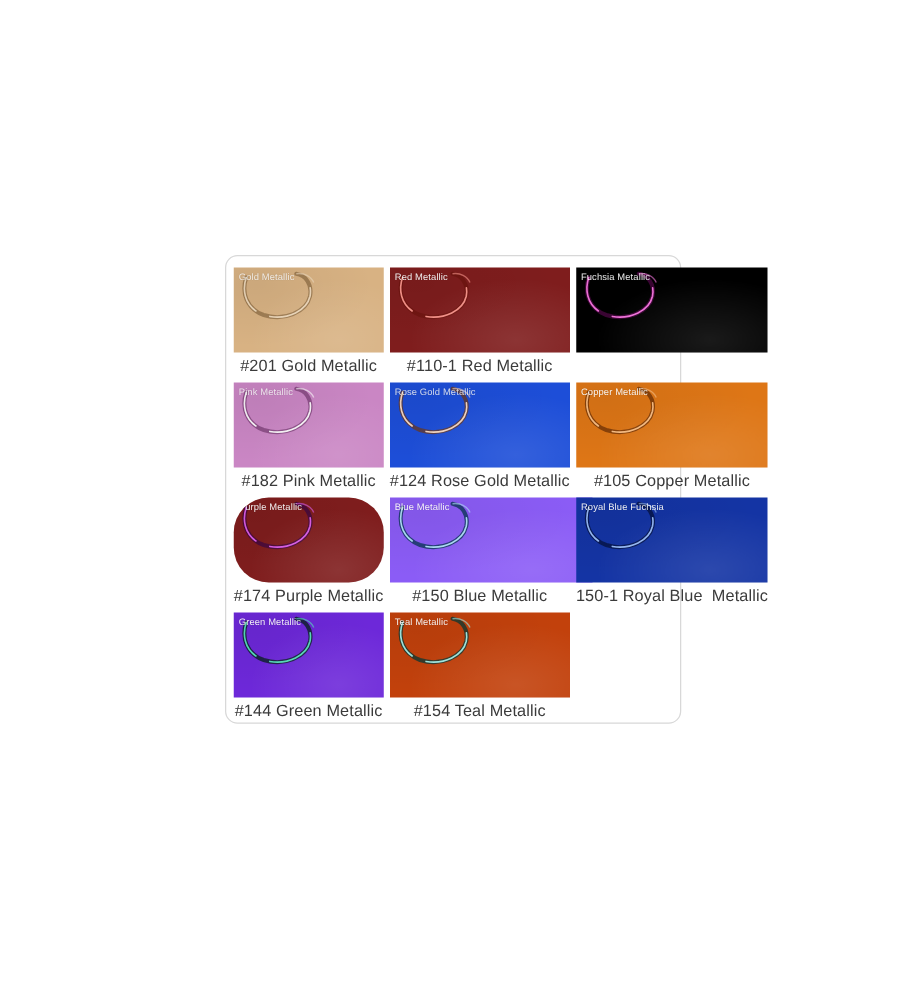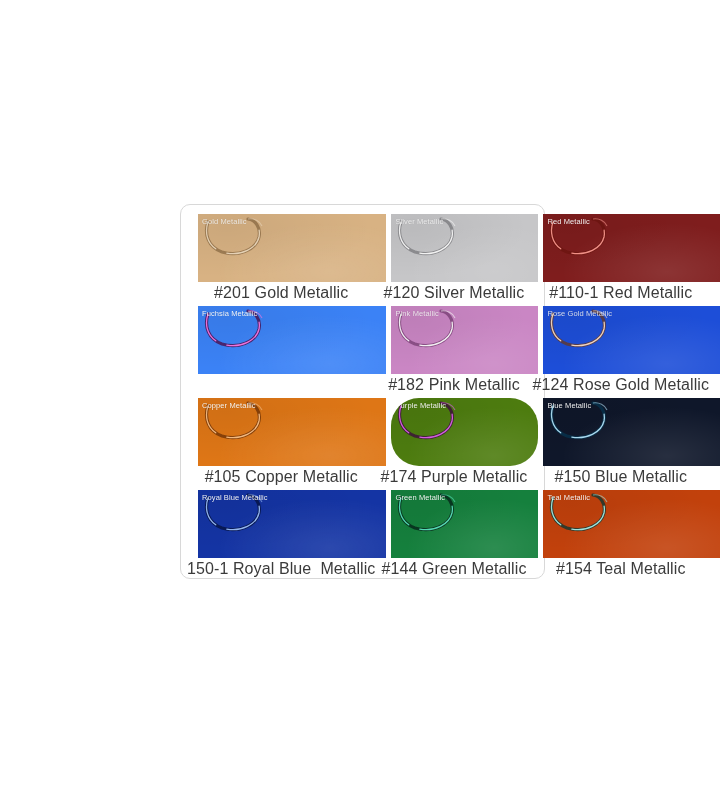--- a/index.html
+++ b/index.html
@@ -39,21 +39,20 @@
   .swatch-cell {
     display: flex;
     flex-direction: column;
   }
 
   .swatch-chip {
     position: relative;
     height: 68px;
     width: 100%;
     overflow: hidden;
-    margin-left: 11px;
   }
 
   
   .swatch-chip::after {
     content: "";
     position: absolute;
     inset: 0;
     background:
       radial-gradient(ellipse at 70% 85%, rgba(255,255,255,.10), rgba(255,255,255,0) 60%),
       radial-gradient(ellipse at 15% 20%, rgba(0,0,0,.06), rgba(0,0,0,0) 65%);
@@ -83,21 +82,21 @@
     white-space: nowrap;
     text-shadow: 0 0 1px rgba(0,0,0,.18);
   }
 
   .chip-label.dark {
     color: rgba(255,255,255,.92);
   }
 
   .swatch-caption {
     text-align: center;
-    font-size: 16px;
+    font-size: 13px;
     line-height: 22px;
     height: 22px;
     color: #3b3b3b;
     font-family: "Liberation Sans", sans-serif;
     white-space: pre;
     letter-spacing: .1px;
   }
 </style>
 </head>
 <body>
@@ -109,43 +108,32 @@
           <svg class="ribbon" viewBox="0 0 74 44">
             <path d="M6,6 C2,18 6,31 20,36 C36,41 54,34 57,21 C59,11 53,4 46,3" fill="none" stroke="#8d6c44" stroke-width="3.2" stroke-linecap="round" opacity="0.75"></path>
             <path d="M6,6 C2,18 6,31 20,36 C36,41 54,34 57,21 C59,11 53,4 46,3" fill="none" stroke="#f0dcc0" stroke-width="1.3" stroke-linecap="round" stroke-dasharray="30 12 46 200" opacity="0.95"></path>
             <path d="M46,3 C52,2 58,5 60,10" fill="none" stroke="#f0dcc0" stroke-width="1.1" opacity="0.6"></path>
           </svg>
           <div class="chip-label">Gold Metallic</div>
         </div>
         <div class="swatch-caption">#201 Gold Metallic</div>
       </div>
       <div class="swatch-cell">
-        <div class="swatch-chip" style="background: rgb(198, 198, 200);">
-          <svg class="ribbon" viewBox="0 0 74 44">
-            <path d="M6,6 C2,18 6,31 20,36 C36,41 54,34 57,21 C59,11 53,4 46,3" fill="none" stroke="#7c7c80" stroke-width="3.2" stroke-linecap="round" opacity="0.75"></path>
-            <path d="M6,6 C2,18 6,31 20,36 C36,41 54,34 57,21 C59,11 53,4 46,3" fill="none" stroke="#ffffff" stroke-width="1.3" stroke-linecap="round" stroke-dasharray="30 12 46 200" opacity="0.95"></path>
-            <path d="M46,3 C52,2 58,5 60,10" fill="none" stroke="#ffffff" stroke-width="1.1" opacity="0.6"></path>
-          </svg>
-          <div class="chip-label">Silver Metallic</div>
-        </div>
-        <div class="swatch-caption">#120 Silver Metallic</div>
-      </div>
-      <div class="swatch-cell">
         <div class="swatch-chip" style="background: #7f1d1d;">
           <svg class="ribbon" viewBox="0 0 74 44">
             <path d="M6,6 C2,18 6,31 20,36 C36,41 54,34 57,21 C59,11 53,4 46,3" fill="none" stroke="#6e140f" stroke-width="3.2" stroke-linecap="round" opacity="0.75"></path>
             <path d="M6,6 C2,18 6,31 20,36 C36,41 54,34 57,21 C59,11 53,4 46,3" fill="none" stroke="#ff9a90" stroke-width="1.3" stroke-linecap="round" stroke-dasharray="30 12 46 200" opacity="0.95"></path>
             <path d="M46,3 C52,2 58,5 60,10" fill="none" stroke="#ff9a90" stroke-width="1.1" opacity="0.6"></path>
           </svg>
           <div class="chip-label dark">Red Metallic</div>
         </div>
         <div class="swatch-caption">#110-1 Red Metallic</div>
       </div>
       <div class="swatch-cell">
-        <div class="swatch-chip" style="background: #3b82f6;">
+        <div class="swatch-chip" style="background: #000000;">
           <svg class="ribbon" viewBox="0 0 74 44">
             <path d="M6,6 C2,18 6,31 20,36 C36,41 54,34 57,21 C59,11 53,4 46,3" fill="none" stroke="#4f0745" stroke-width="3.2" stroke-linecap="round" opacity="0.75"></path>
             <path d="M6,6 C2,18 6,31 20,36 C36,41 54,34 57,21 C59,11 53,4 46,3" fill="none" stroke="#ff79e8" stroke-width="1.3" stroke-linecap="round" stroke-dasharray="30 12 46 200" opacity="0.95"></path>
             <path d="M46,3 C52,2 58,5 60,10" fill="none" stroke="#ff79e8" stroke-width="1.1" opacity="0.6"></path>
           </svg>
           <div class="chip-label dark">Fuchsia Metallic</div>
         </div>
       </div>
       <div class="swatch-cell">
         <div class="swatch-chip" style="background: rgb(202, 134, 196);">
@@ -174,54 +162,54 @@
           <svg class="ribbon" viewBox="0 0 74 44">
             <path d="M6,6 C2,18 6,31 20,36 C36,41 54,34 57,21 C59,11 53,4 46,3" fill="none" stroke="#6d3205" stroke-width="3.2" stroke-linecap="round" opacity="0.75"></path>
             <path d="M6,6 C2,18 6,31 20,36 C36,41 54,34 57,21 C59,11 53,4 46,3" fill="none" stroke="#ffc48a" stroke-width="1.3" stroke-linecap="round" stroke-dasharray="30 12 46 200" opacity="0.95"></path>
             <path d="M46,3 C52,2 58,5 60,10" fill="none" stroke="#ffc48a" stroke-width="1.1" opacity="0.6"></path>
           </svg>
           <div class="chip-label dark">Copper Metallic</div>
         </div>
         <div class="swatch-caption">#105 Copper Metallic</div>
       </div>
       <div class="swatch-cell">
-        <div class="swatch-chip" style="background: #4d7c0f; border-radius: 28px;">
+        <div class="swatch-chip" style="background: #7f1d1d; border-radius: 28px;">
           <svg class="ribbon" viewBox="0 0 74 44">
             <path d="M6,6 C2,18 6,31 20,36 C36,41 54,34 57,21 C59,11 53,4 46,3" fill="none" stroke="#3c0642" stroke-width="3.2" stroke-linecap="round" opacity="0.75"></path>
             <path d="M6,6 C2,18 6,31 20,36 C36,41 54,34 57,21 C59,11 53,4 46,3" fill="none" stroke="#e161ef" stroke-width="1.3" stroke-linecap="round" stroke-dasharray="30 12 46 200" opacity="0.95"></path>
             <path d="M46,3 C52,2 58,5 60,10" fill="none" stroke="#e161ef" stroke-width="1.1" opacity="0.6"></path>
           </svg>
           <div class="chip-label dark">Purple Metallic</div>
         </div>
         <div class="swatch-caption">#174 Purple Metallic</div>
       </div>
       <div class="swatch-cell">
-        <div class="swatch-chip" style="background: #0f172a;">
+        <div class="swatch-chip" style="background: #8b5cf6; padding-left: 18px;">
           <svg class="ribbon" viewBox="0 0 74 44">
             <path d="M6,6 C2,18 6,31 20,36 C36,41 54,34 57,21 C59,11 53,4 46,3" fill="none" stroke="#063552" stroke-width="3.2" stroke-linecap="round" opacity="0.75"></path>
             <path d="M6,6 C2,18 6,31 20,36 C36,41 54,34 57,21 C59,11 53,4 46,3" fill="none" stroke="#b6e8ff" stroke-width="1.3" stroke-linecap="round" stroke-dasharray="30 12 46 200" opacity="0.95"></path>
             <path d="M46,3 C52,2 58,5 60,10" fill="none" stroke="#b6e8ff" stroke-width="1.1" opacity="0.6"></path>
           </svg>
           <div class="chip-label dark">Blue Metallic</div>
         </div>
         <div class="swatch-caption">#150 Blue Metallic</div>
       </div>
       <div class="swatch-cell">
         <div class="swatch-chip" style="background: rgb(20, 52, 164);">
           <svg class="ribbon" viewBox="0 0 74 44">
             <path d="M6,6 C2,18 6,31 20,36 C36,41 54,34 57,21 C59,11 53,4 46,3" fill="none" stroke="#04123f" stroke-width="3.2" stroke-linecap="round" opacity="0.75"></path>
             <path d="M6,6 C2,18 6,31 20,36 C36,41 54,34 57,21 C59,11 53,4 46,3" fill="none" stroke="#9fc3ff" stroke-width="1.3" stroke-linecap="round" stroke-dasharray="30 12 46 200" opacity="0.95"></path>
             <path d="M46,3 C52,2 58,5 60,10" fill="none" stroke="#9fc3ff" stroke-width="1.1" opacity="0.6"></path>
           </svg>
-          <div class="chip-label dark">Royal Blue Metallic</div>
+          <div class="chip-label dark">Royal Blue Fuchsia</div>
         </div>
         <div class="swatch-caption">150-1 Royal Blue  Metallic</div>
       </div>
       <div class="swatch-cell">
-        <div class="swatch-chip" style="background: #15803d;">
+        <div class="swatch-chip" style="background: #6d28d9;">
           <svg class="ribbon" viewBox="0 0 74 44">
             <path d="M6,6 C2,18 6,31 20,36 C36,41 54,34 57,21 C59,11 53,4 46,3" fill="none" stroke="#042018" stroke-width="3.2" stroke-linecap="round" opacity="0.75"></path>
             <path d="M6,6 C2,18 6,31 20,36 C36,41 54,34 57,21 C59,11 53,4 46,3" fill="none" stroke="#57e8c0" stroke-width="1.3" stroke-linecap="round" stroke-dasharray="30 12 46 200" opacity="0.95"></path>
             <path d="M46,3 C52,2 58,5 60,10" fill="none" stroke="#57e8c0" stroke-width="1.1" opacity="0.6"></path>
           </svg>
           <div class="chip-label dark">Green Metallic</div>
         </div>
         <div class="swatch-caption">#144 Green Metallic</div>
       </div>
       <div class="swatch-cell">

